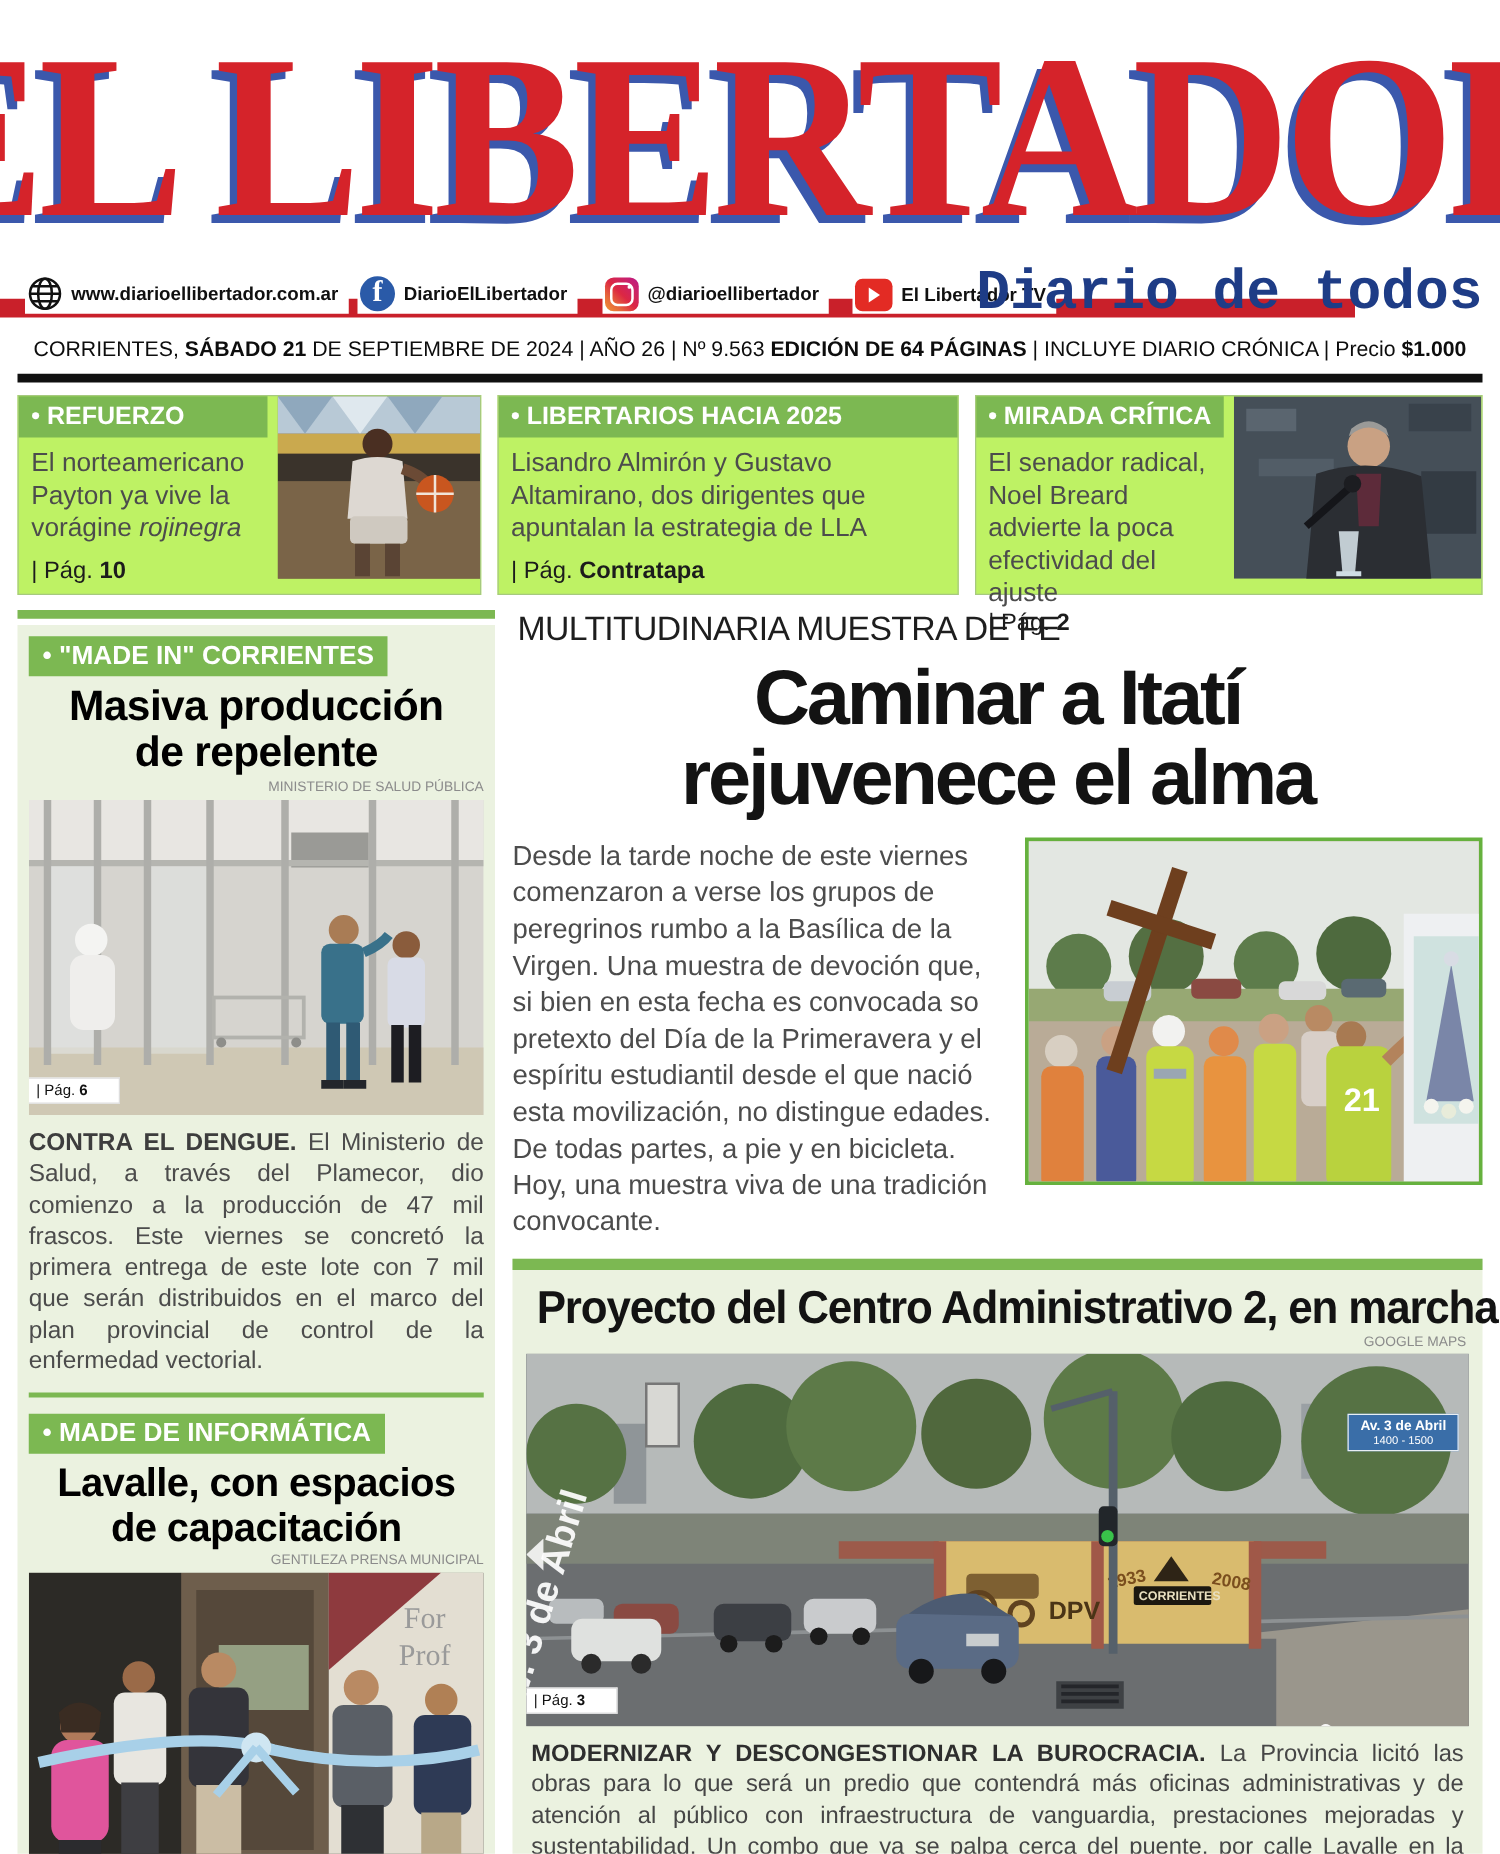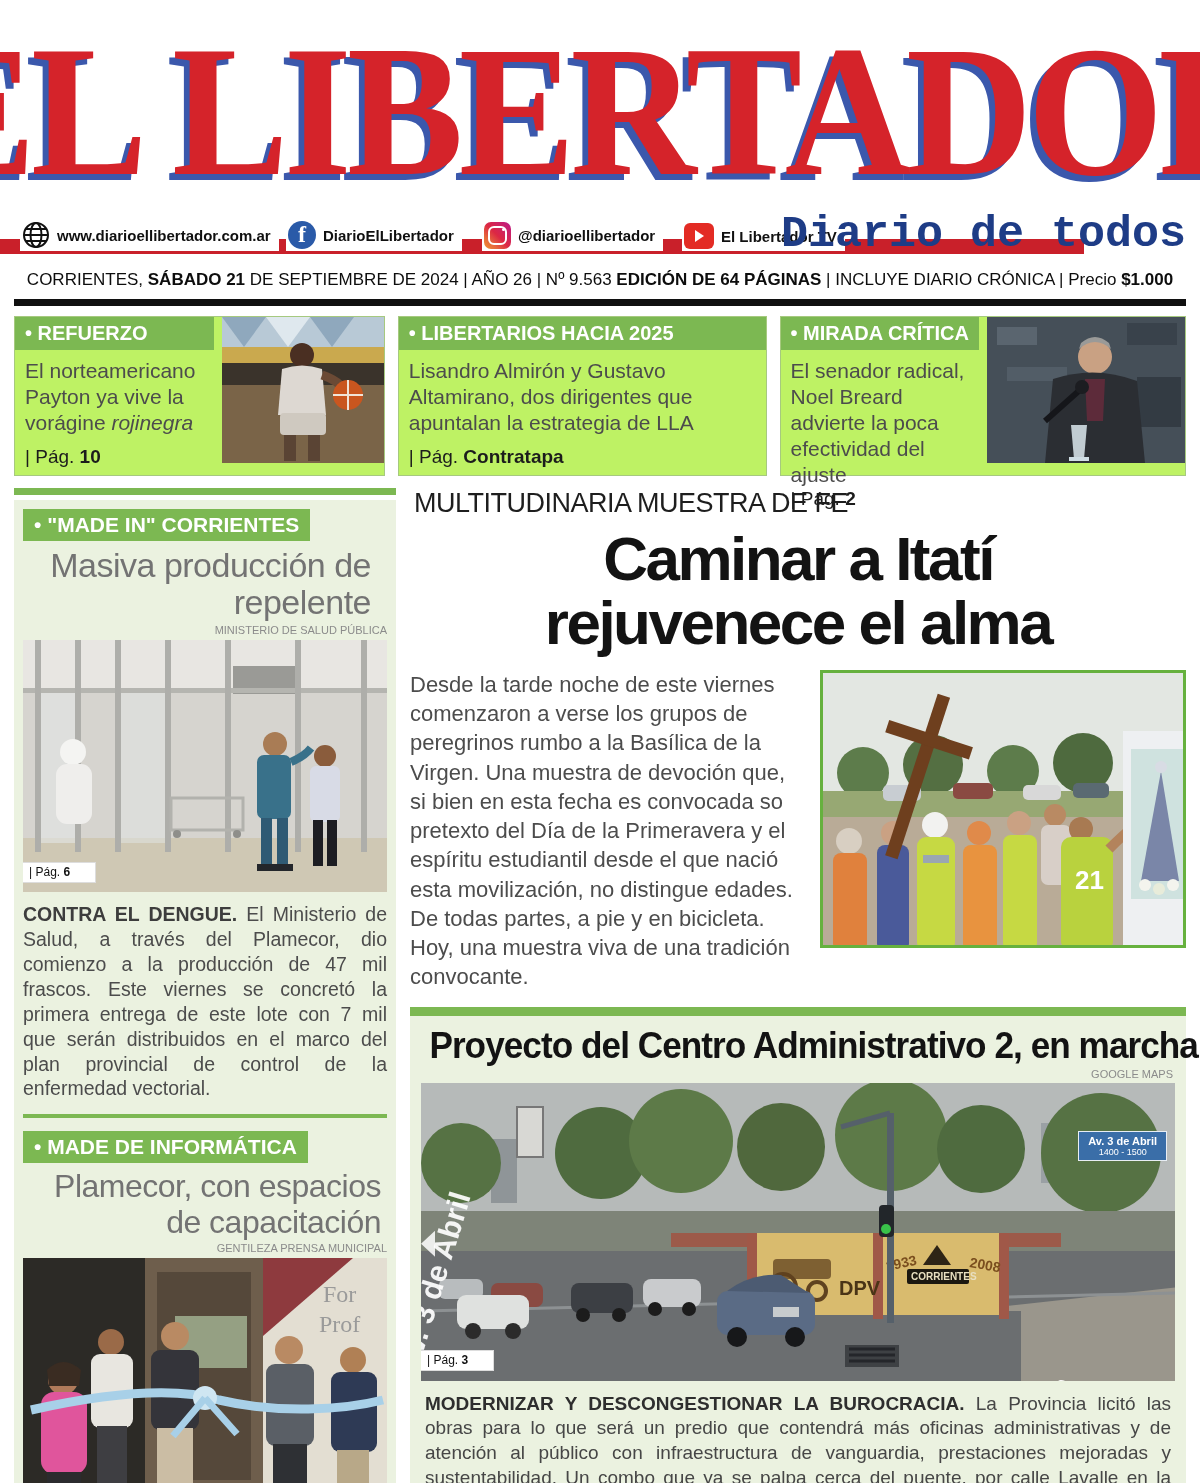--- a/index.html
+++ b/index.html
@@ -56,21 +56,21 @@
   .teaser-img { margin:-7px -7px -7px 0; overflow:hidden; position:relative; }
   .teaser-img svg { display:block; }
   .img-ball { width:162px; } .img-senator { width:198px; }
 
   
   .content { display:flex; gap:14px; margin:12px 14px 0; }
   .left-col { width:382px; }
   .left-green-bar { height:7px; background:#7cb852; margin-bottom:5px; }
   .left-box { background:#ebf2e0; padding:9px 9px 12px; }
   .section-label { display:inline-block; background:#7cb852; color:#fff; font-weight:bold; font-size:21px; padding:4px 11px; }
-  .left-headline { font-weight:normal; color:#737373; text-align:right; line-height:1.1; letter-spacing:-0.5px; margin:6px auto 2px; }
+  .left-headline { font-weight:bold; color:#000000; text-align:center; line-height:1.1; letter-spacing:-0.5px; margin:6px auto 2px; }
   .hl-repelente { font-size:34px; max-width:332px; }
   .hl-capital { font-size:32px; max-width:352px; }
   .photo-credit { text-align:right; font-size:11px; color:#8b8b8b; margin:2px 0 4px; }
   .photo-frame { position:relative; overflow:hidden; }
   .photo-frame svg { display:block; }
   .photo-caption { position:absolute; left:0; bottom:9px; background:#fff; padding:2px 25px 3px 6px;
     font-size:12px; color:#111; border:1px solid #ddd; border-left:none; }
   .left-body { font-size:19.5px; color:#4c4c4c; line-height:1.28; text-align:justify; margin-top:10px; }
   .left-body .lead { font-weight:bold; color:#3d3d3d; }
   .section-divider { height:4px; background:#7cb852; margin:13px 0; }
@@ -264,21 +264,21 @@
           </svg>
           <div class="photo-caption"><span>| Pág.</span> <span class="pag-bold">6</span></div>
         </div>
         <div class="left-body"><span class="lead">CONTRA EL DENGUE.</span><span> El Ministerio de Salud, a través del Plamecor, dio comienzo a la producción de 47 mil frascos. Este viernes se concretó la primera entrega de este lote con 7 mil que serán distribuidos en el marco del plan provincial de control de la enfermedad vectorial.</span></div>
       </div>
 
       <div class="section-divider"></div>
 
       <div>
         <div class="section-label">• MADE DE INFORMÁTICA</div>
-        <div class="left-headline hl-capital">Plamecor, con espacios de capacitación</div>
+        <div class="left-headline hl-capital">Lavalle, con espacios de capacitación</div>
         <div class="photo-credit">GENTILEZA PRENSA MUNICIPAL</div>
         <div class="photo-frame">
           <svg width="364" height="308" viewBox="0 0 364 308">
             <rect width="364" height="308" fill="#4a443c"></rect>
             <rect width="122" height="308" fill="#2c2a26"></rect>
             <rect x="122" width="118" height="232" fill="#6e5e4c"></rect>
             <rect x="134" y="14" width="94" height="208" fill="#55483a"></rect>
             <rect x="152" y="58" width="72" height="52" fill="#95a083"></rect>
             <rect x="240" width="124" height="240" fill="#e3ded2"></rect>
             <path d="M240 0 L330 0 L240 78 Z" fill="#8e3a3e"></path>

